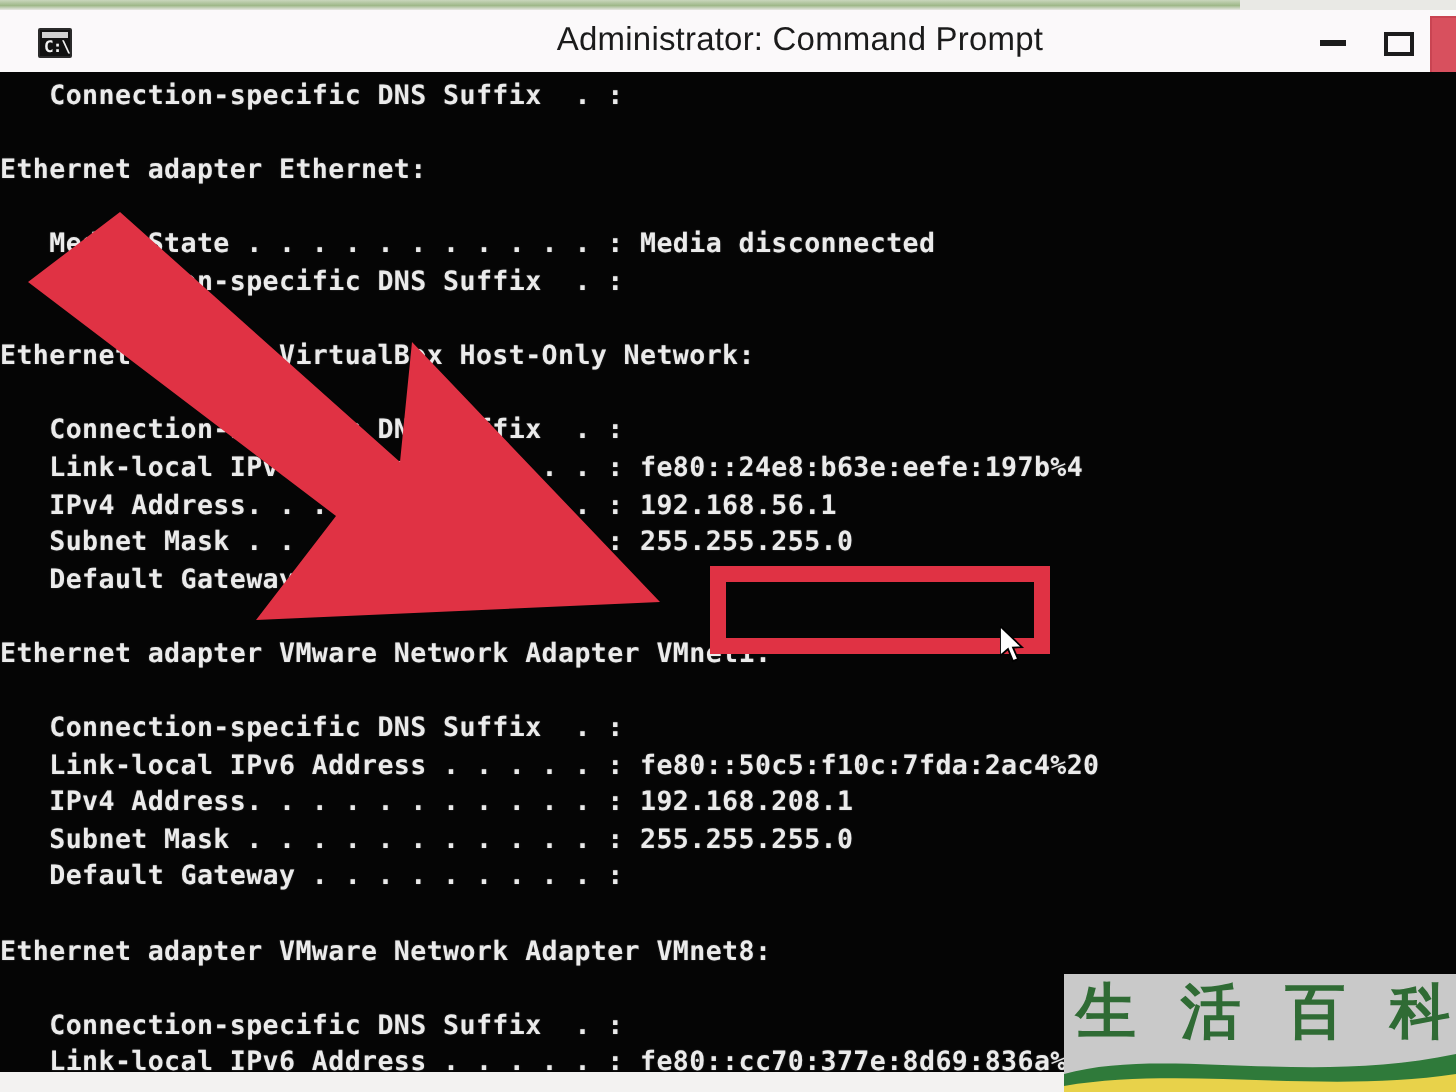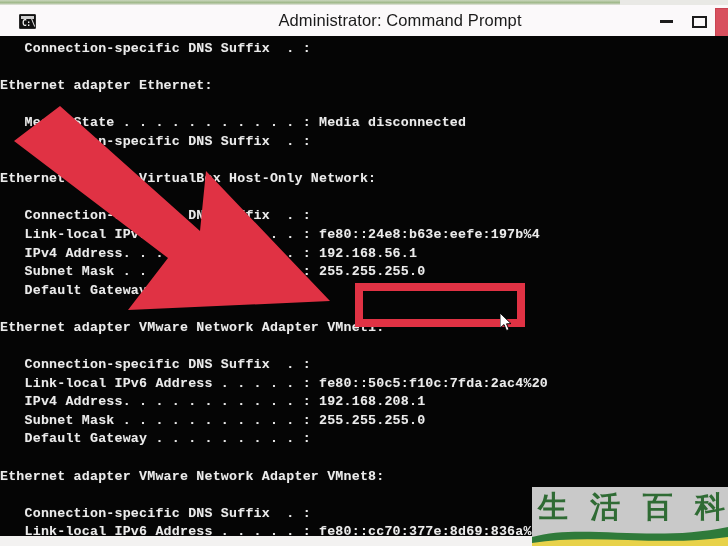--- a/index.html
+++ b/index.html
@@ -83,21 +83,21 @@
     font-size:13.3px;
     line-height:18.6px;
     color:#ebebeb;
     white-space:pre;
     letter-spacing:0.2px;
     padding-top:4px;
     font-weight:bold;
     text-shadow:0 0 1px rgba(255,255,255,0.25);
   }
   .console-text .blank{display:block;height:18.6px;}
-  .line{display:block;height:18.6px;font-family:Liberation Mono, monospace;}
+  .line{display:block;height:18.6px;}
 
   
   .arrow-wrap{position:absolute;left:0;top:36px;width:728px;height:500px;pointer-events:none;}
 
   
   .hl-box{
     position:absolute;left:355px;top:283px;width:170px;height:44px;
     border:8px solid #e03244;
     box-sizing:border-box;
     pointer-events:none;

